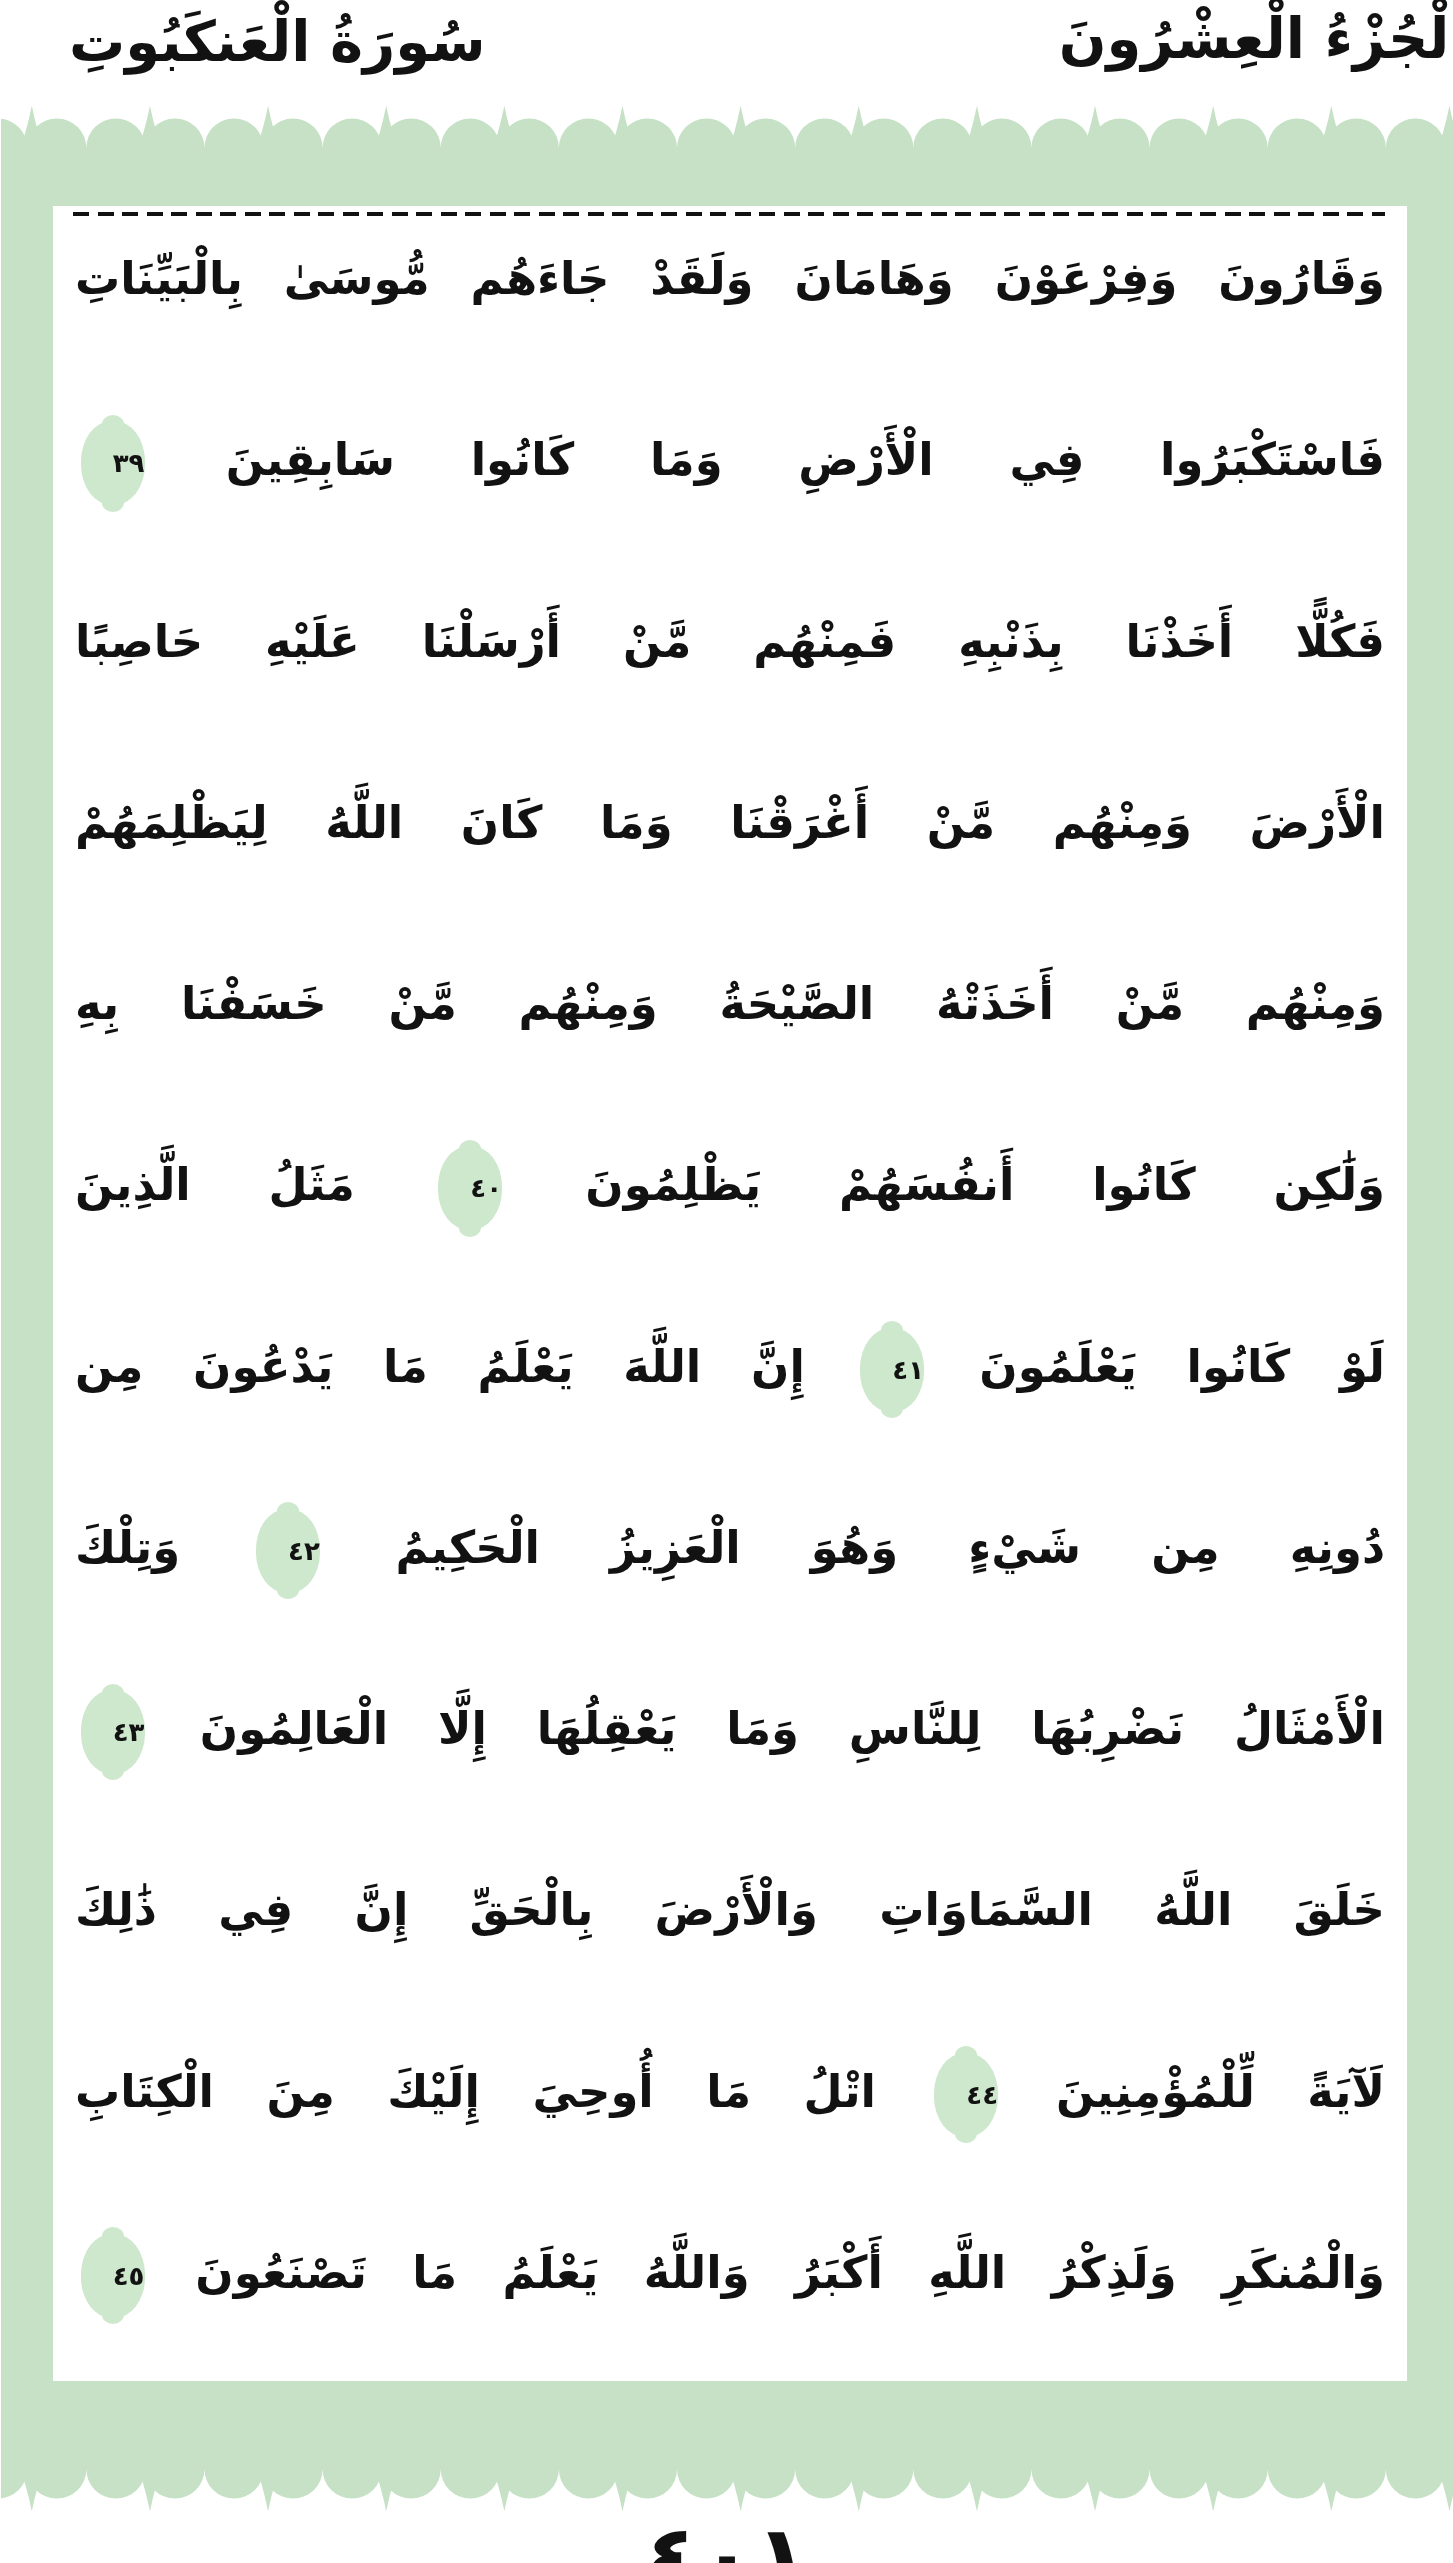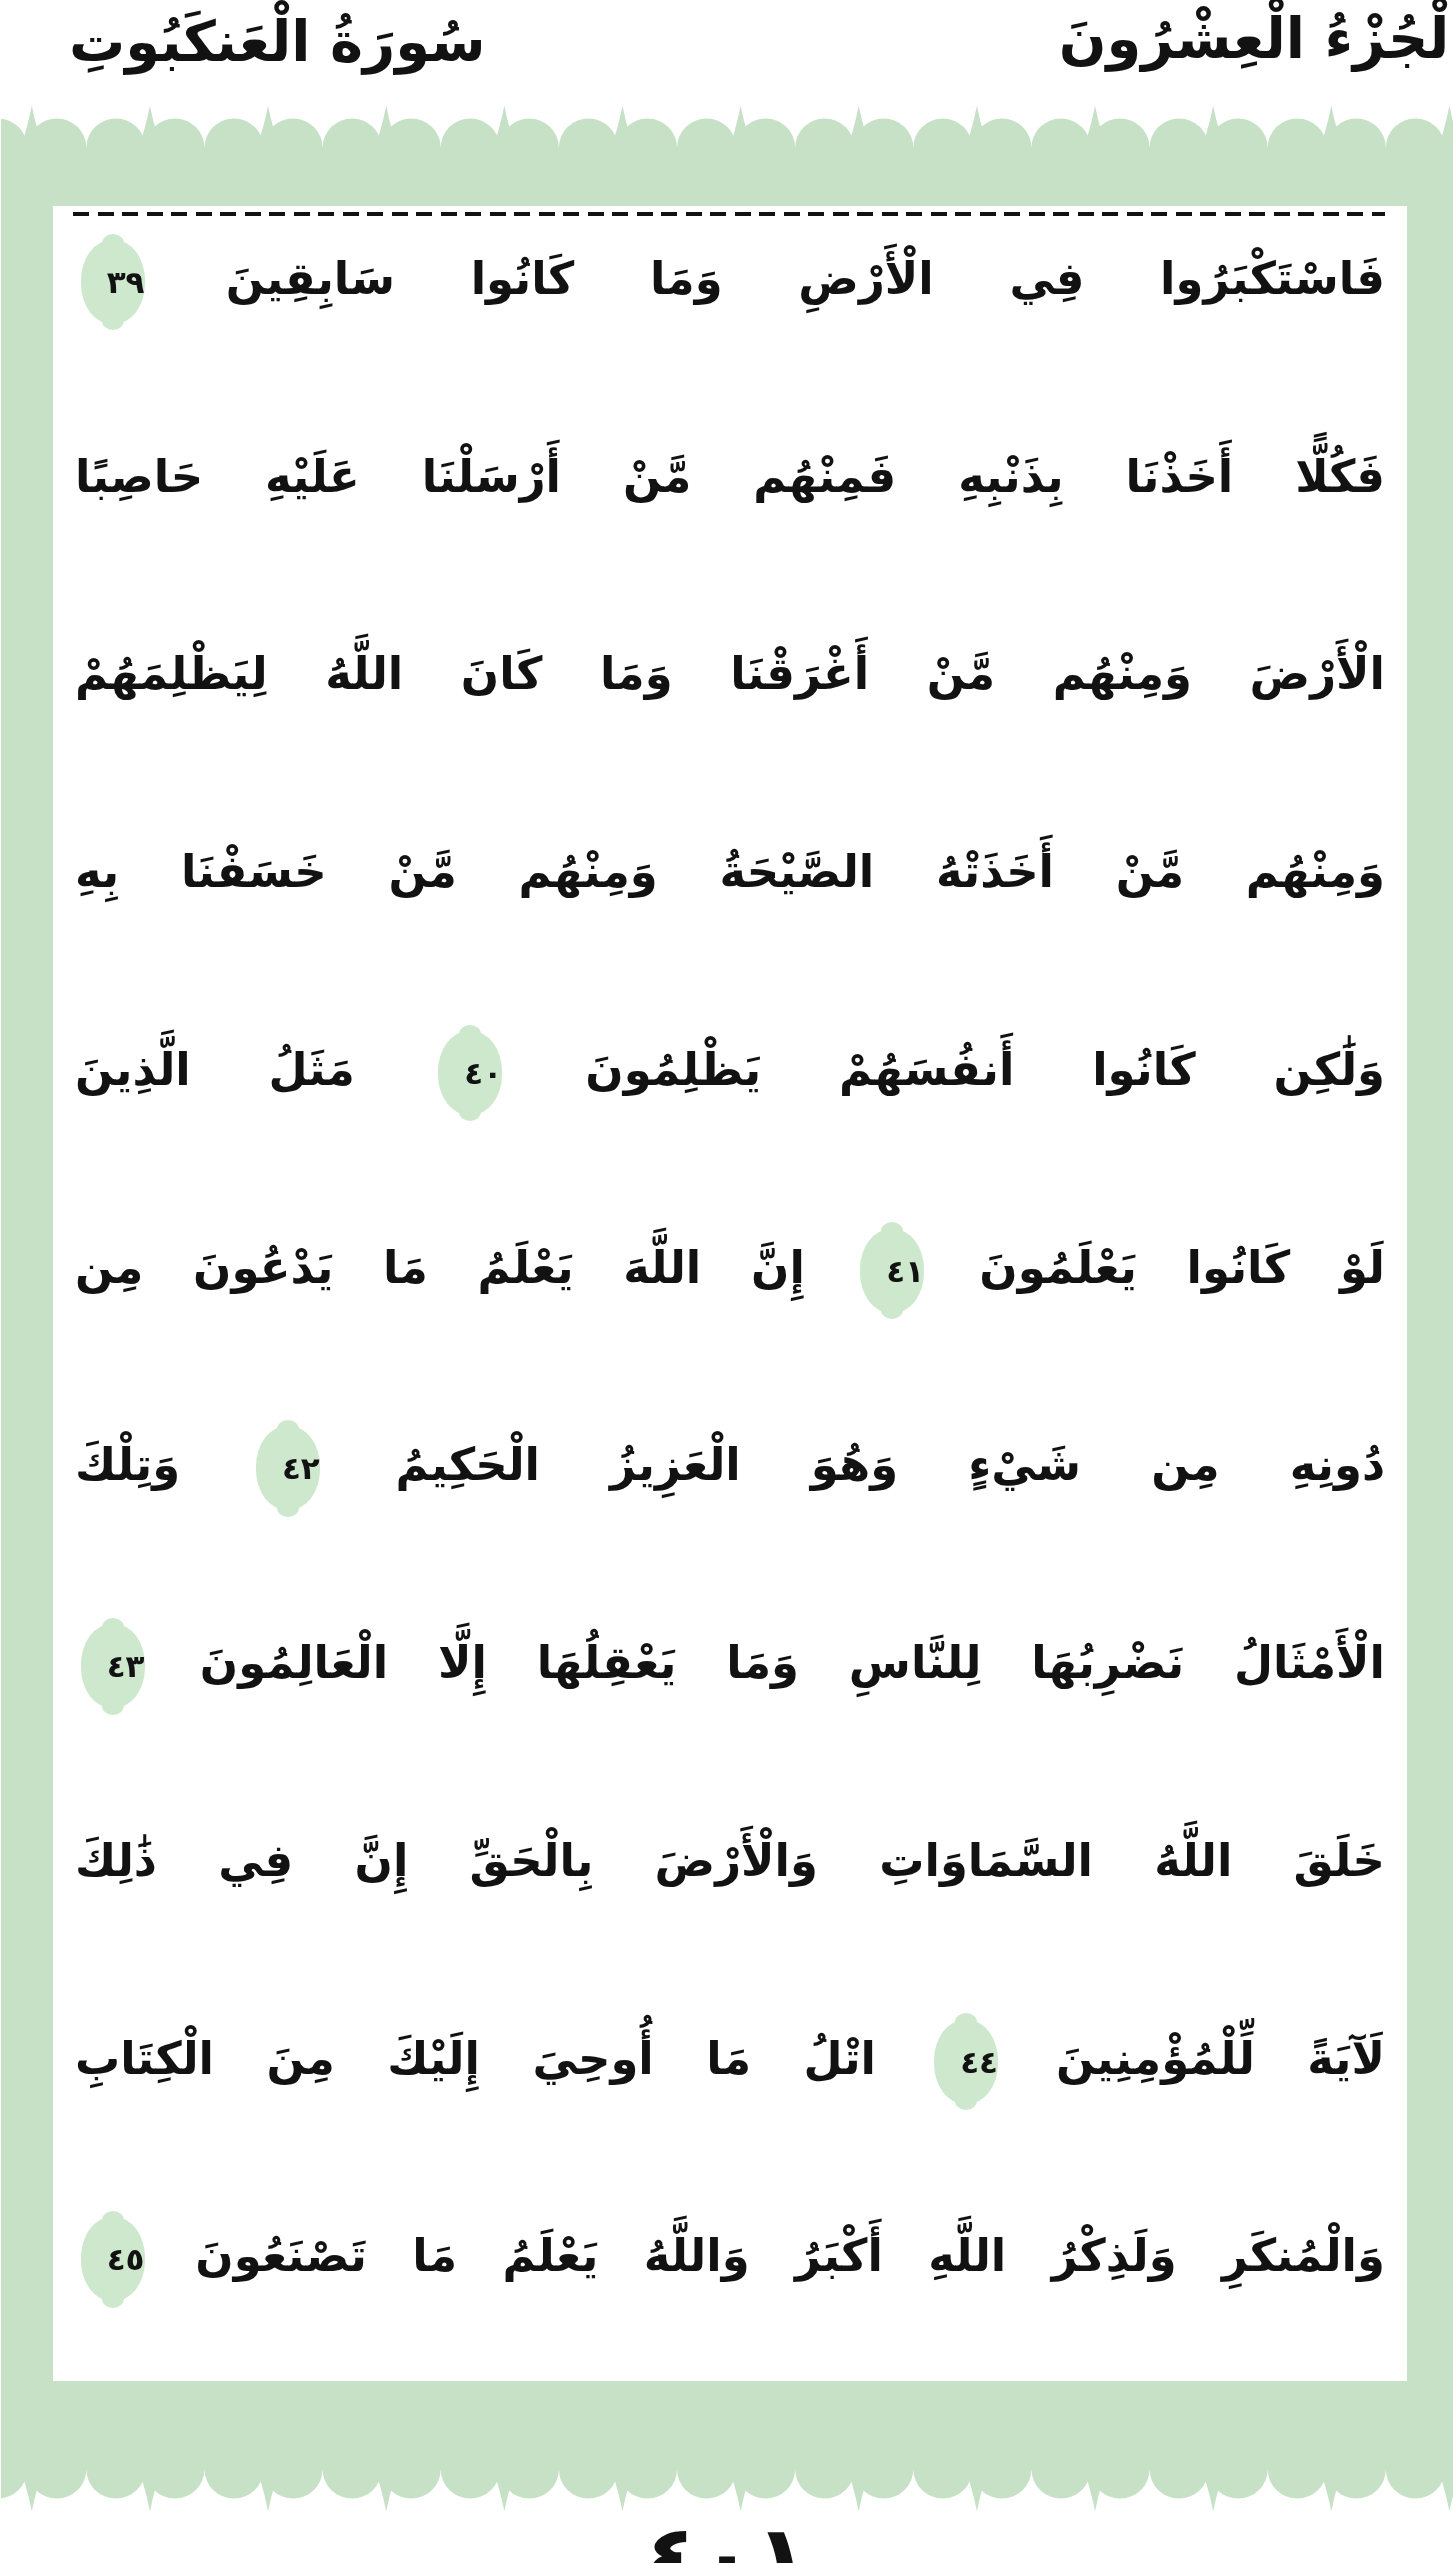--- a/index.html
+++ b/index.html
@@ -64,21 +64,21 @@
     line-height:145px;
     color:var(--ink);
   }
   .aya{
     display:inline-block;
     width:64px;height:84px;
     line-height:84px;
     text-align:center;
     background:var(--marker-green);
     border-radius:48%;
-    font-size:31px;
+    font-size:26px;
     font-weight:bold;
     vertical-align:middle;
     position:relative;
     margin:0 5.5px;
   }
   .aya::before,.aya::after{
     content:"";
     position:absolute;left:50%;
     transform:translateX(-50%);
     width:22px;height:18px;
@@ -114,20 +114,21 @@
 
 <div class="band-solid band-bottom-solid"></div>
 <svg class="crest crest-bottom" viewBox="0 0 1600 60" preserveAspectRatio="none" aria-hidden="true">
   <path d="M-100,60 L-100,50 A32.5 32 0 0 1 -35,50 A32.5 32 0 0 1 30,50 A32.5 32 0 0 1 95,50 A32.5 32 0 0 1 160,50 A32.5 32 0 0 1 225,50 A32.5 32 0 0 1 290,50 A32.5 32 0 0 1 355,50 A32.5 32 0 0 1 420,50 A32.5 32 0 0 1 485,50 A32.5 32 0 0 1 550,50 A32.5 32 0 0 1 615,50 A32.5 32 0 0 1 680,50 A32.5 32 0 0 1 745,50 A32.5 32 0 0 1 810,50 A32.5 32 0 0 1 875,50 A32.5 32 0 0 1 940,50 A32.5 32 0 0 1 1005,50 A32.5 32 0 0 1 1070,50 A32.5 32 0 0 1 1135,50 A32.5 32 0 0 1 1200,50 A32.5 32 0 0 1 1265,50 A32.5 32 0 0 1 1330,50 A32.5 32 0 0 1 1395,50 A32.5 32 0 0 1 1460,50 A32.5 32 0 0 1 1525,50 A32.5 32 0 0 1 1590,50 A32.5 32 0 0 1 1655,50 A32.5 32 0 0 1 1720,50 L1700,60 Z"></path>
   <path d="M19,59 Q29,34 35,4 Q41,34 51,59 Q35,68 19,59 Z M149,59 Q159,34 165,4 Q171,34 181,59 Q165,68 149,59 Z M279,59 Q289,34 295,4 Q301,34 311,59 Q295,68 279,59 Z M409,59 Q419,34 425,4 Q431,34 441,59 Q425,68 409,59 Z M539,59 Q549,34 555,4 Q561,34 571,59 Q555,68 539,59 Z M669,59 Q679,34 685,4 Q691,34 701,59 Q685,68 669,59 Z M799,59 Q809,34 815,4 Q821,34 831,59 Q815,68 799,59 Z M929,59 Q939,34 945,4 Q951,34 961,59 Q945,68 929,59 Z M1059,59 Q1069,34 1075,4 Q1081,34 1091,59 Q1075,68 1059,59 Z M1189,59 Q1199,34 1205,4 Q1211,34 1221,59 Q1205,68 1189,59 Z M1319,59 Q1329,34 1335,4 Q1341,34 1351,59 Q1335,68 1319,59 Z M1449,59 Q1459,34 1465,4 Q1471,34 1481,59 Q1465,68 1449,59 Z M1579,59 Q1589,34 1595,4 Q1601,34 1611,59 Q1595,68 1579,59 Z "></path>
 </svg>
 
 <div class="top-rule"></div>
 
 <div class="text-area" id="quran-lines">
+    <div class="qline"><span>وَقَارُونَ وَفِرْعَوْنَ وَهَامَانَ وَلَقَدْ جَاءَهُم مُّوسَىٰ بِالْبَيِّنَاتِ</span></div>
     <div class="qline"><span>فَاسْتَكْبَرُوا فِي الْأَرْضِ وَمَا كَانُوا سَابِقِينَ</span> <span class="aya">٣٩</span></div>
     <div class="qline"><span>فَكُلًّا أَخَذْنَا بِذَنْبِهِ فَمِنْهُم مَّنْ أَرْسَلْنَا عَلَيْهِ حَاصِبًا</span></div>
     <div class="qline"><span>الْأَرْضَ وَمِنْهُم مَّنْ أَغْرَقْنَا وَمَا كَانَ اللَّهُ لِيَظْلِمَهُمْ</span></div>
     <div class="qline"><span>وَمِنْهُم مَّنْ أَخَذَتْهُ الصَّيْحَةُ وَمِنْهُم مَّنْ خَسَفْنَا بِهِ</span></div>
     <div class="qline"><span>وَلَٰكِن كَانُوا أَنفُسَهُمْ يَظْلِمُونَ</span> <span class="aya">٤٠</span> <span>مَثَلُ الَّذِينَ</span></div>
     <div class="qline"><span>لَوْ كَانُوا يَعْلَمُونَ</span> <span class="aya">٤١</span> <span>إِنَّ اللَّهَ يَعْلَمُ مَا يَدْعُونَ مِن</span></div>
     <div class="qline"><span>دُونِهِ مِن شَيْءٍ وَهُوَ الْعَزِيزُ الْحَكِيمُ</span> <span class="aya">٤٢</span> <span>وَتِلْكَ</span></div>
     <div class="qline"><span>الْأَمْثَالُ نَضْرِبُهَا لِلنَّاسِ وَمَا يَعْقِلُهَا إِلَّا الْعَالِمُونَ</span> <span class="aya">٤٣</span></div>
     <div class="qline"><span>خَلَقَ اللَّهُ السَّمَاوَاتِ وَالْأَرْضَ بِالْحَقِّ إِنَّ فِي ذَٰلِكَ</span></div>
     <div class="qline"><span>لَآيَةً لِّلْمُؤْمِنِينَ</span> <span class="aya">٤٤</span> <span>اتْلُ مَا أُوحِيَ إِلَيْكَ مِنَ الْكِتَابِ</span></div>

